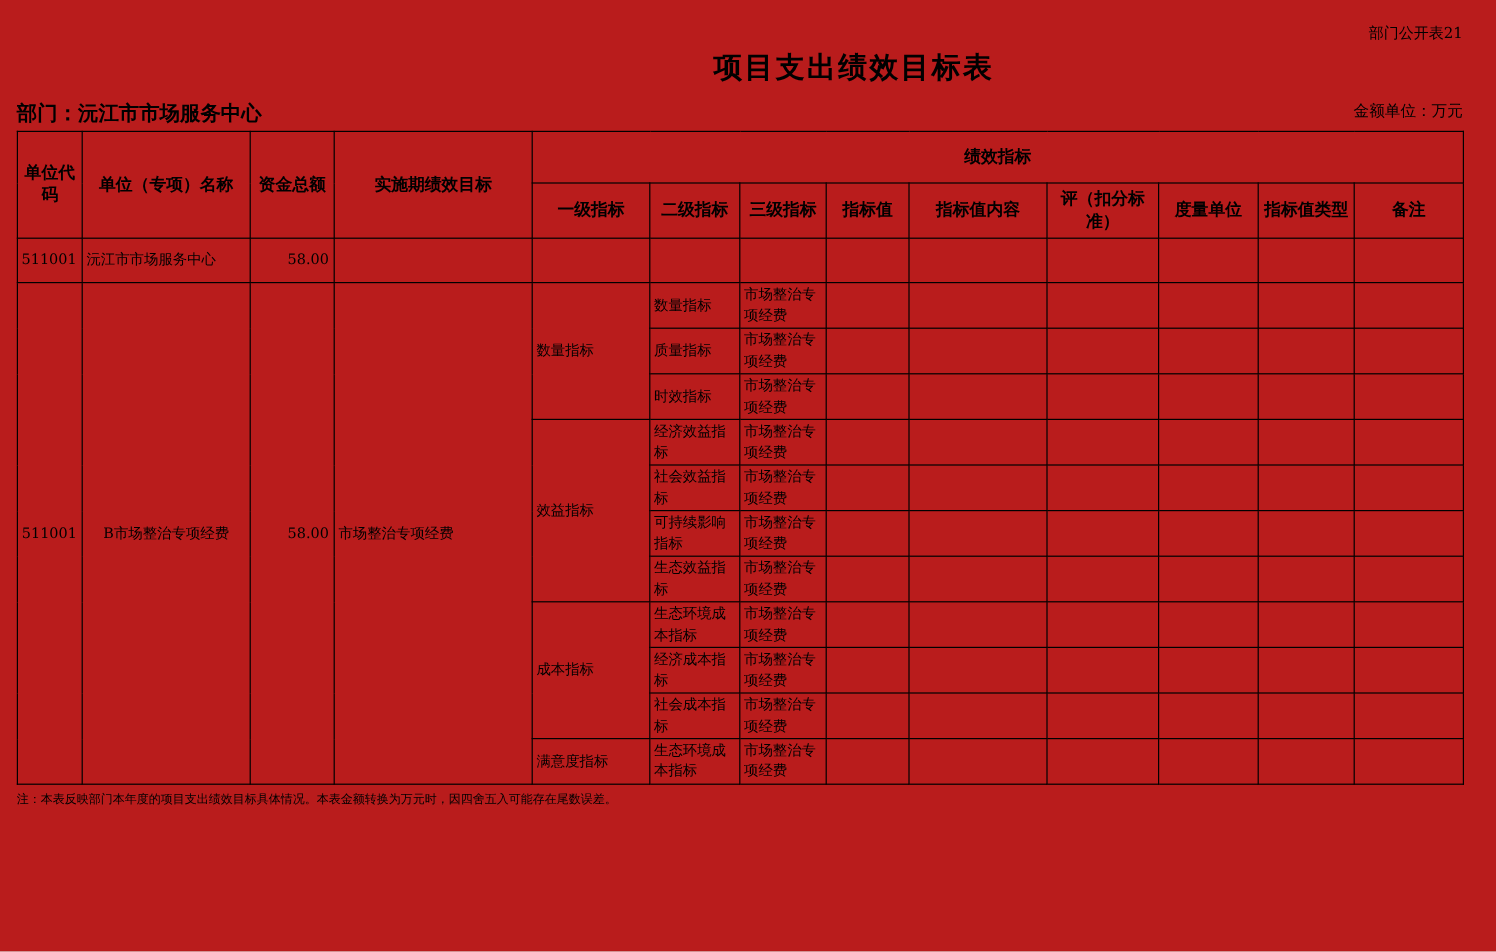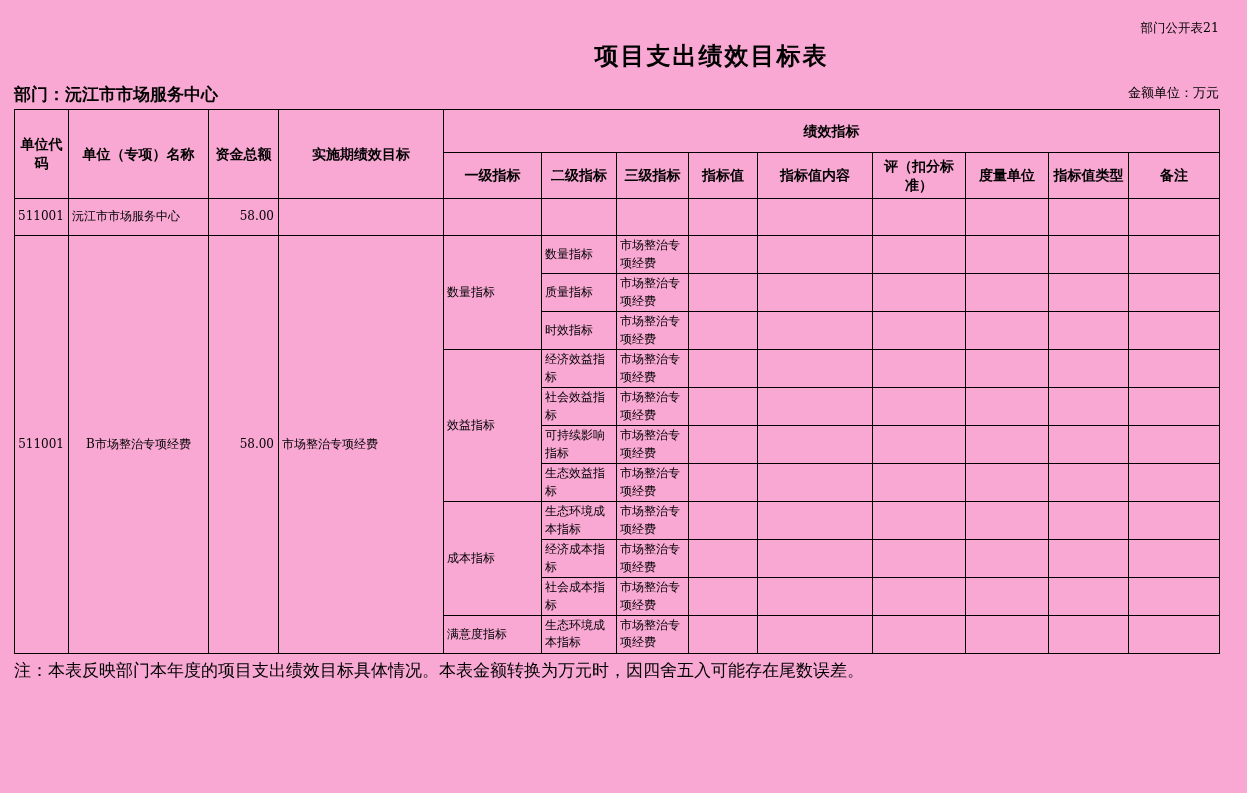--- a/index.html
+++ b/index.html
@@ -1,17 +1,17 @@
 <!DOCTYPE html>
 <html><head>
 <meta charset="utf-8">
 <style>
   html,body{margin:0;padding:0;background:#e8e8e8;}
   .page{
-    position:relative;width:1247px;height:793px;background:#f9a8d4;
+    position:relative;width:1247px;height:793px;background:#b91c1c;
     font-family:"DejaVu Serif","Liberation Serif",serif;color:#000;
     overflow:hidden;margin:0 auto;
   }
   .doc-ref{position:absolute;top:20px;right:28px;font-size:12.5px;}
   .page-title{
     position:absolute;top:40px;left:190px;right:14px;text-align:center;
     font-family:"DejaVu Sans","Liberation Sans",sans-serif;
     font-weight:bold;font-size:24px;letter-spacing:2px;
   }
   .meta-dept{
@@ -28,21 +28,21 @@
     padding:1px 3px;overflow:hidden;
   }
   table.perf th{
     font-family:"DejaVu Sans","Liberation Sans",sans-serif;
     font-weight:bold;font-size:14px;text-align:center;line-height:1.35;
   }
   table.perf td{font-size:12px;line-height:1.45;}
   .al{text-align:left;}
   .ac{text-align:center;}
   .ar{text-align:right;padding-right:4px !important;}
-  .note{position:absolute;top:659px;left:14px;right:8px;font-size:17px;}
+  .note{position:absolute;top:659px;left:14px;right:8px;font-size:10px;}
 </style>
 </head>
 <body>
 
 <div class="page">
 
   <div class="doc-ref">部门公开表21</div>
 
   <div class="page-title">项目支出绩效目标表</div>
 

